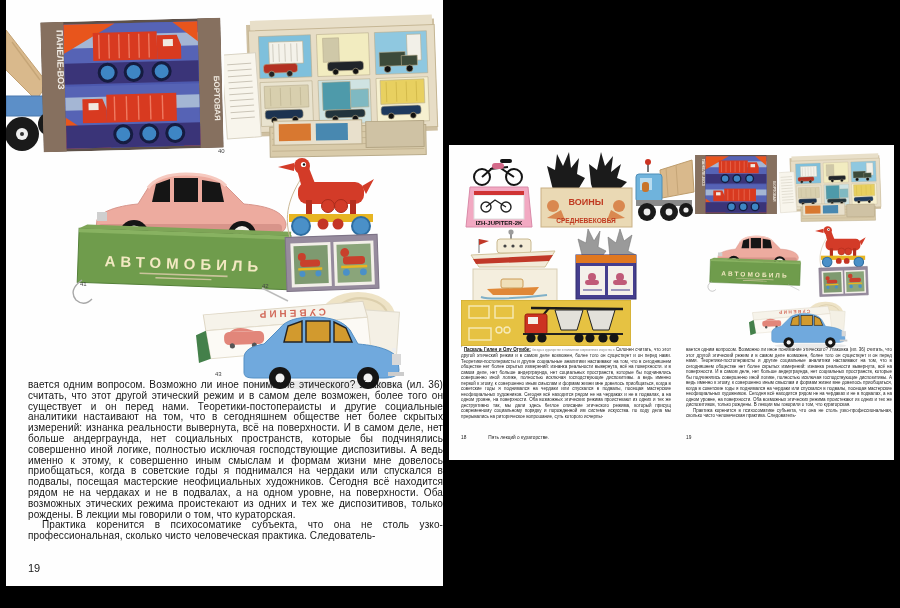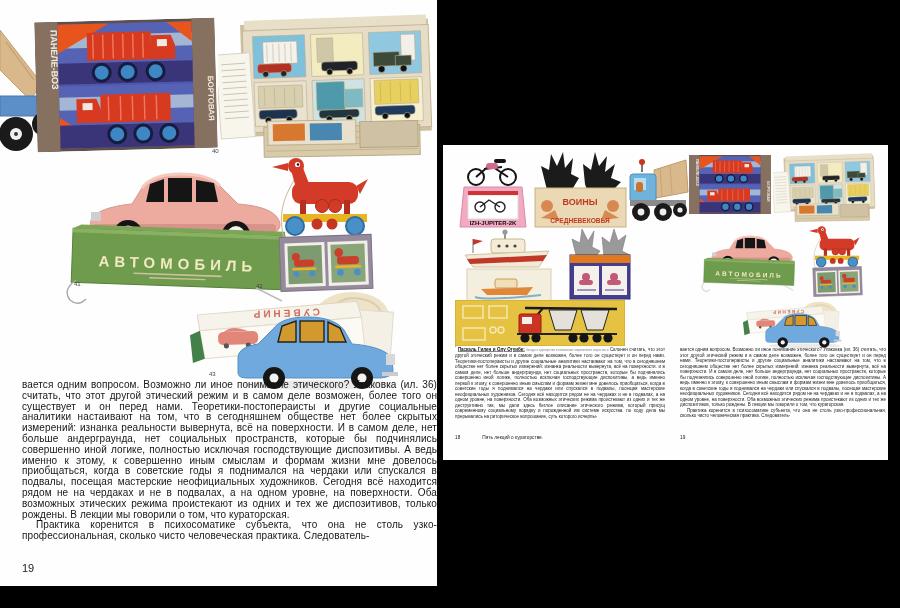--- a/index.html
+++ b/index.html
@@ -1,18 +1,18 @@
 <!DOCTYPE html>
 <html><head>
 <meta charset="utf-8">
 <style>
   html,body { margin:0; padding:0; background:#000; }
   .canvas { position:relative; width:900px; height:608px; background:#000; overflow:hidden;
             font-family:"Liberation Sans", sans-serif; }
-  .page { position:absolute; background:#fefefe; }
+  .page { position:absolute; background:#fefefe;margin-left:6px; }
   .abs { position:absolute; }
   svg { display:block; }
   svg text { font-family:"Liberation Sans", sans-serif; }
   .body-text { text-align:justify; color:#161616; font-size:10px; line-height:10.8px;
                letter-spacing:0.1px; }
   .para2 { text-indent:14px; }
   .fig-caption { font-size:6px; color:#444; }
   .page-number { font-size:11px; color:#1a1a1a; }
   .tiny-col { transform:scale(0.5); transform-origin:0 0; text-align:justify; color:#222;
               font-size:9px; line-height:11px; width:420px; }

